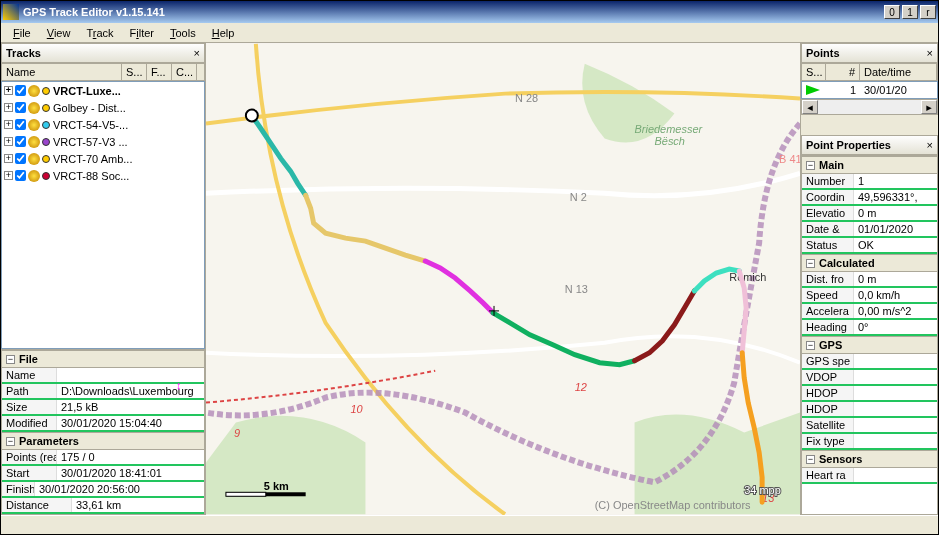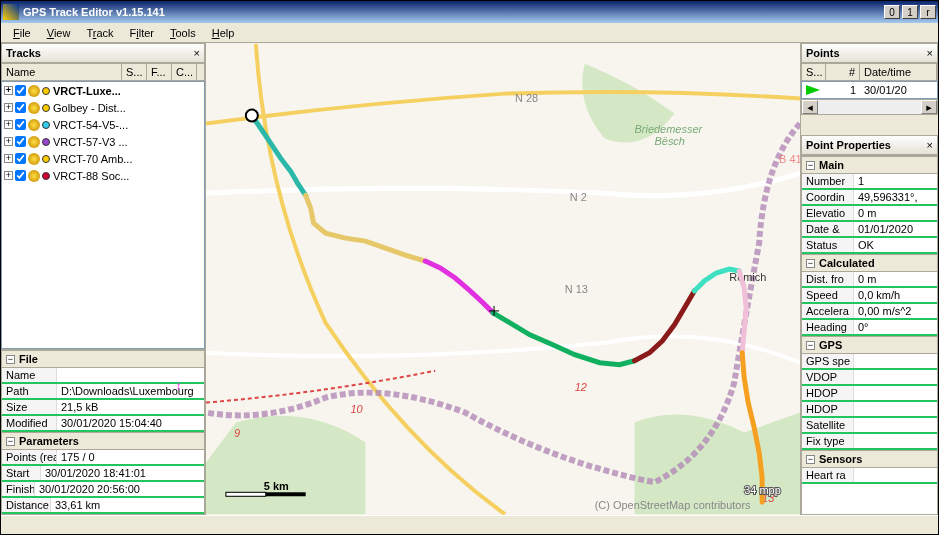--- a/index.html
+++ b/index.html
@@ -156,29 +156,29 @@
       <div class="propgroup">
         <span class="minus">−</span>
         <b>Parameters</b>
       </div>
       <div id="paramrows">
           <div class="proprow">
             <div class="k" style="width:55px">Points (rea</div>
             <div class="v">175 / 0</div>
           </div>
           <div class="proprow">
-            <div class="k" style="width:39px">Start</div>
+            <div class="k" style="width:55px">Start</div>
             <div class="v">30/01/2020 18:41:01</div>
           </div>
           <div class="proprow">
             <div class="k" style="width:33px">Finish</div>
             <div class="v">30/01/2020 20:56:00</div>
           </div>
           <div class="proprow">
-            <div class="k" style="width:49px">Distance</div>
+            <div class="k" style="width:70px">Distance</div>
             <div class="v">33,61 km</div>
           </div>
         </div>
     </div>
   </div>
 
   <div class="center">
     <svg class="map-svg" viewBox="0 0 596 472">
       <rect width="596" height="472" fill="#f7f5ee"></rect>
 

